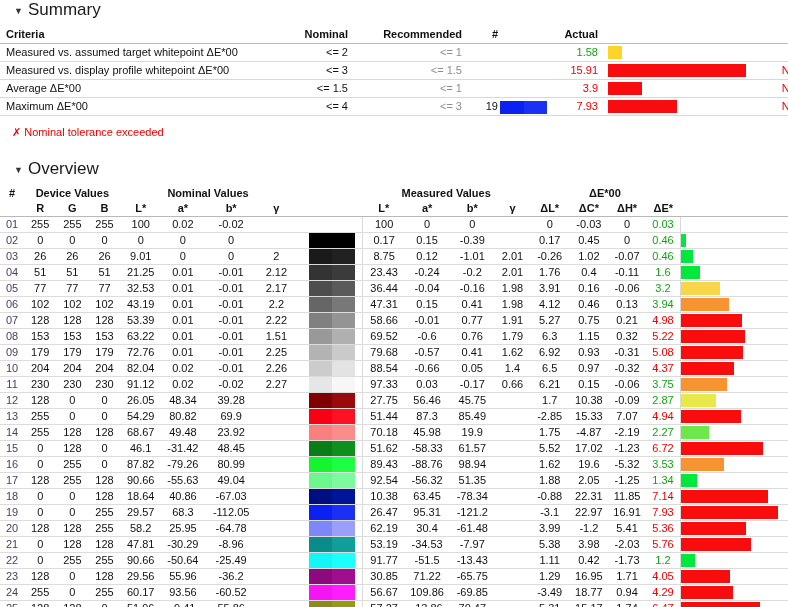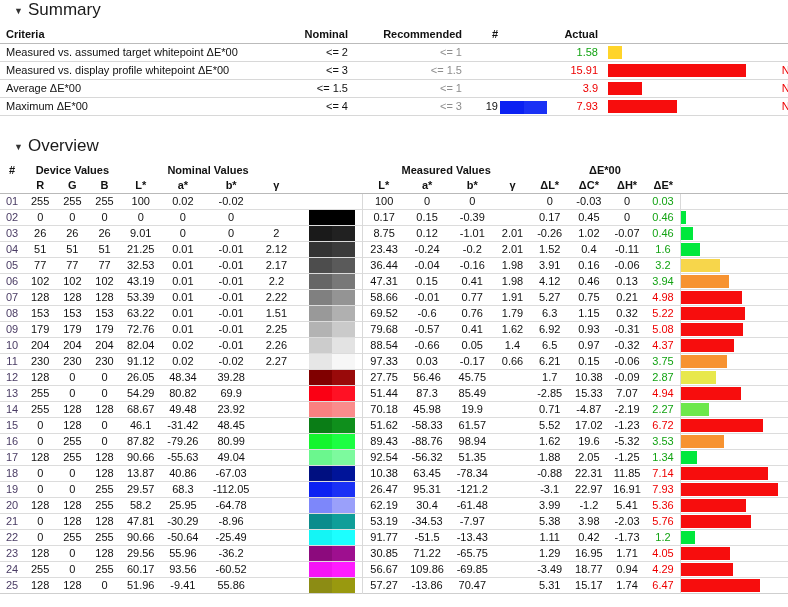--- a/index.html
+++ b/index.html
@@ -214,20 +214,21 @@
           <td class="c-bar">
             <div class="barwrap">
               <div class="bar" style="background: rgb(247, 13, 13); width: 68.991px;"></div>
             </div>
           </td>
           <td class="c-result res-bad">NOT OK ✗</td>
         </tr>
       </tbody>
   </table>
 
+  <div class="footnote">✗ Nominal tolerance exceeded</div>
 
   <div class="section-head ov-head">
     <span class="tri">▼</span>
     <span>Overview</span>
   </div>
 
   <table class="overview">
     <colgroup>
       <col class="k-idx">
         <col class="k-r">
@@ -386,21 +387,21 @@
             <div class="ov-sw">
               <div style="background: rgb(51, 51, 51);"></div>
               <div style="background: rgb(59, 59, 59);"></div>
             </div>
           </td>
           <td></td>
           <td class="sepL">23.43</td>
           <td>-0.24</td>
           <td>-0.2</td>
           <td>2.01</td>
-          <td>1.52</td>
+          <td>1.76</td>
           <td>0.4</td>
           <td>-0.11</td>
           <td class="val-ok">1.6</td>
           <td class="debarcell sepL">
             <div class="ov-barwrap">
               <div class="ov-bar" style="background: rgb(0, 232, 60); width: 19.52px;"></div>
             </div>
           </td>
         </tr>
         <tr>
@@ -696,21 +697,21 @@
             <div class="ov-sw">
               <div style="background: rgb(250, 128, 128);"></div>
               <div style="background: rgb(250, 140, 140);"></div>
             </div>
           </td>
           <td></td>
           <td class="sepL">70.18</td>
           <td>45.98</td>
           <td>19.9</td>
           <td></td>
-          <td>0.71</td>
+          <td>1.75</td>
           <td>-4.87</td>
           <td>-2.19</td>
           <td class="val-ok">2.27</td>
           <td class="debarcell sepL">
             <div class="ov-barwrap">
               <div class="ov-bar" style="background: rgb(109, 232, 75); width: 27.694px;"></div>
             </div>
           </td>
         </tr>
         <tr>
@@ -804,21 +805,21 @@
             <div class="ov-barwrap">
               <div class="ov-bar" style="background: rgb(0, 232, 60); width: 16.348px;"></div>
             </div>
           </td>
         </tr>
         <tr>
           <td class="idx">18</td>
           <td>0</td>
           <td>0</td>
           <td>128</td>
-          <td>13.87</td>
+          <td>18.64</td>
           <td>40.86</td>
           <td>-67.03</td>
           <td></td>
           <td></td>
           <td class="swcell">
             <div class="ov-sw">
               <div style="background: rgb(0, 15, 128);"></div>
               <div style="background: rgb(0, 20, 153);"></div>
             </div>
           </td>

